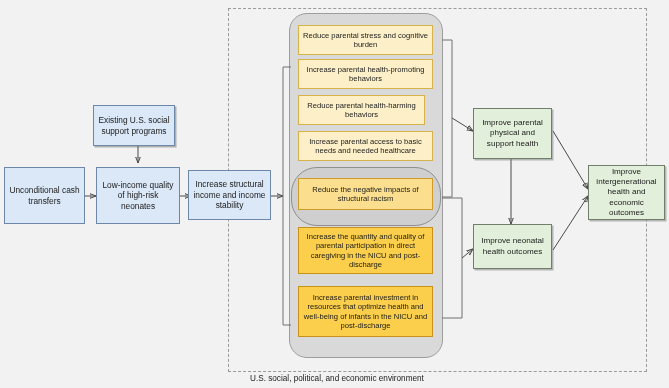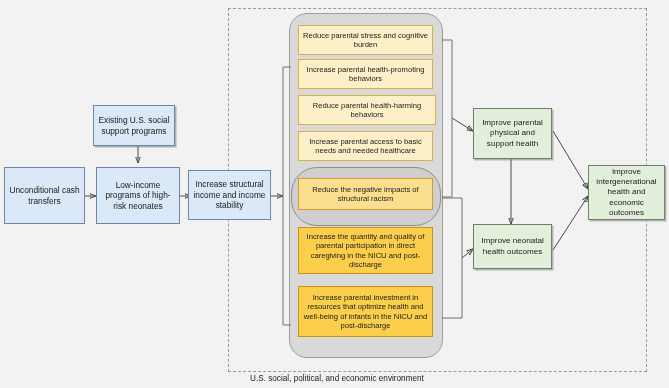--- a/index.html
+++ b/index.html
@@ -102,29 +102,29 @@
   </svg>
 
   <div class="rounded-shell" style="left:289px;top:13px;width:152px;height:343px;"></div>
 
   <div class="oval-hl" style="left:291px;top:167px;width:148px;height:57px;"></div>
 
   <div class="node blue" style="left:4px;top:167px;width:81px;height:57px;">Unconditional cash transfers</div>
 
   <div class="node blue shadow" style="left:93px;top:105px;width:82px;height:41px;">Existing U.S. social support programs</div>
 
-  <div class="node blue" style="left:96px;top:167px;width:84px;height:57px;">Low-income programs of high-risk neonates</div>
+  <div class="node blue" style="left:96px;top:167px;width:84px;height:57px;">Low-income quality of high-risk neonates</div>
 
   <div class="node blue" style="left:188px;top:170px;width:83px;height:50px;">Increase structural income and income stability</div>
 
   <div class="node yellow1" style="left:298px;top:25px;width:135px;height:30px;">Reduce parental stress and cognitive burden</div>
 
   <div class="node yellow1" style="left:298px;top:59px;width:135px;height:30px;">Increase parental health-promoting behaviors</div>
 
-  <div class="node yellow1" style="left:298px;top:95px;width:138px;height:30px;">Reduce parental health-harming behaviors</div>
+  <div class="node yellow1" style="left:298px;top:95px;width:127px;height:30px;">Reduce parental health-harming behaviors</div>
 
   <div class="node yellow1" style="left:298px;top:131px;width:135px;height:30px;">Increase parental access to basic needs and needed healthcare</div>
 
   <div class="node yellow2" style="left:298px;top:178px;width:135px;height:32px;">Reduce the negative impacts of structural racism</div>
 
   <div class="node yellow3" style="left:298px;top:227px;width:135px;height:47px;">Increase the quantity and quality of parental participation in direct caregiving in the NICU and post-discharge</div>
 
   <div class="node yellow3" style="left:298px;top:286px;width:135px;height:51px;">Increase parental investment in resources that optimize health and well-being of infants in the NICU and post-discharge</div>
 
   <div class="node green" style="left:473px;top:108px;width:79px;height:51px;">Improve parental physical and support health</div>

